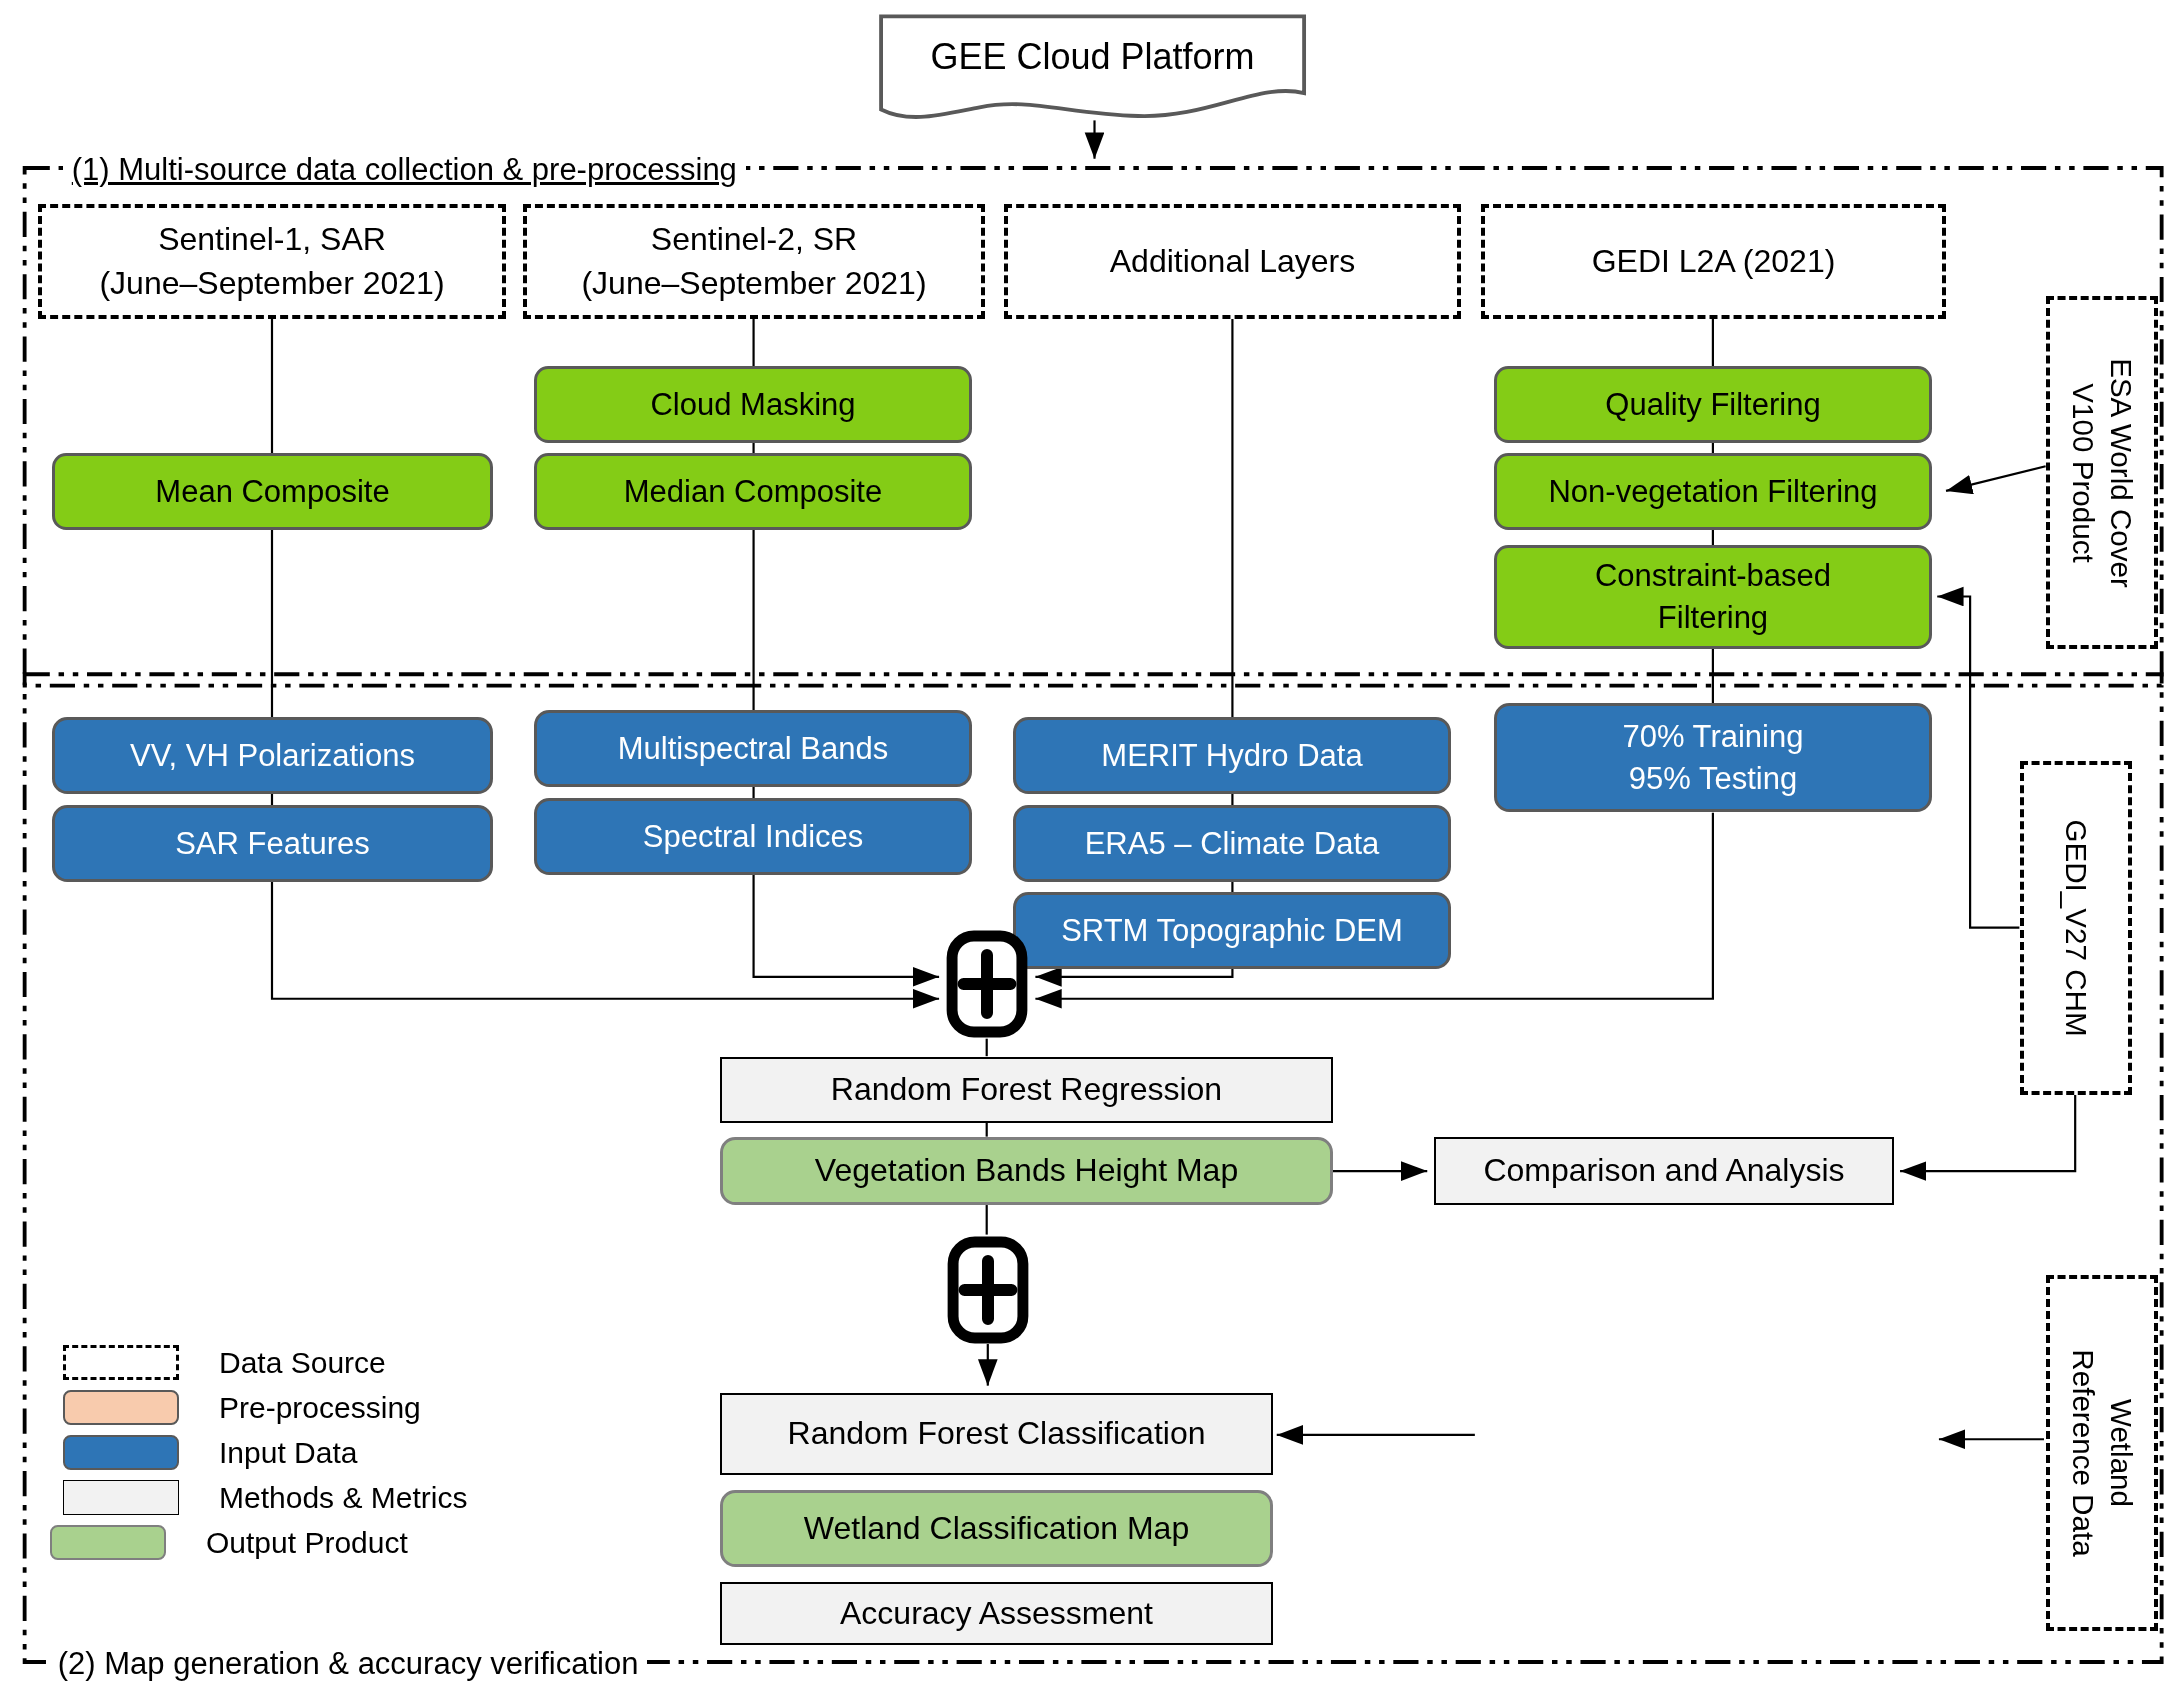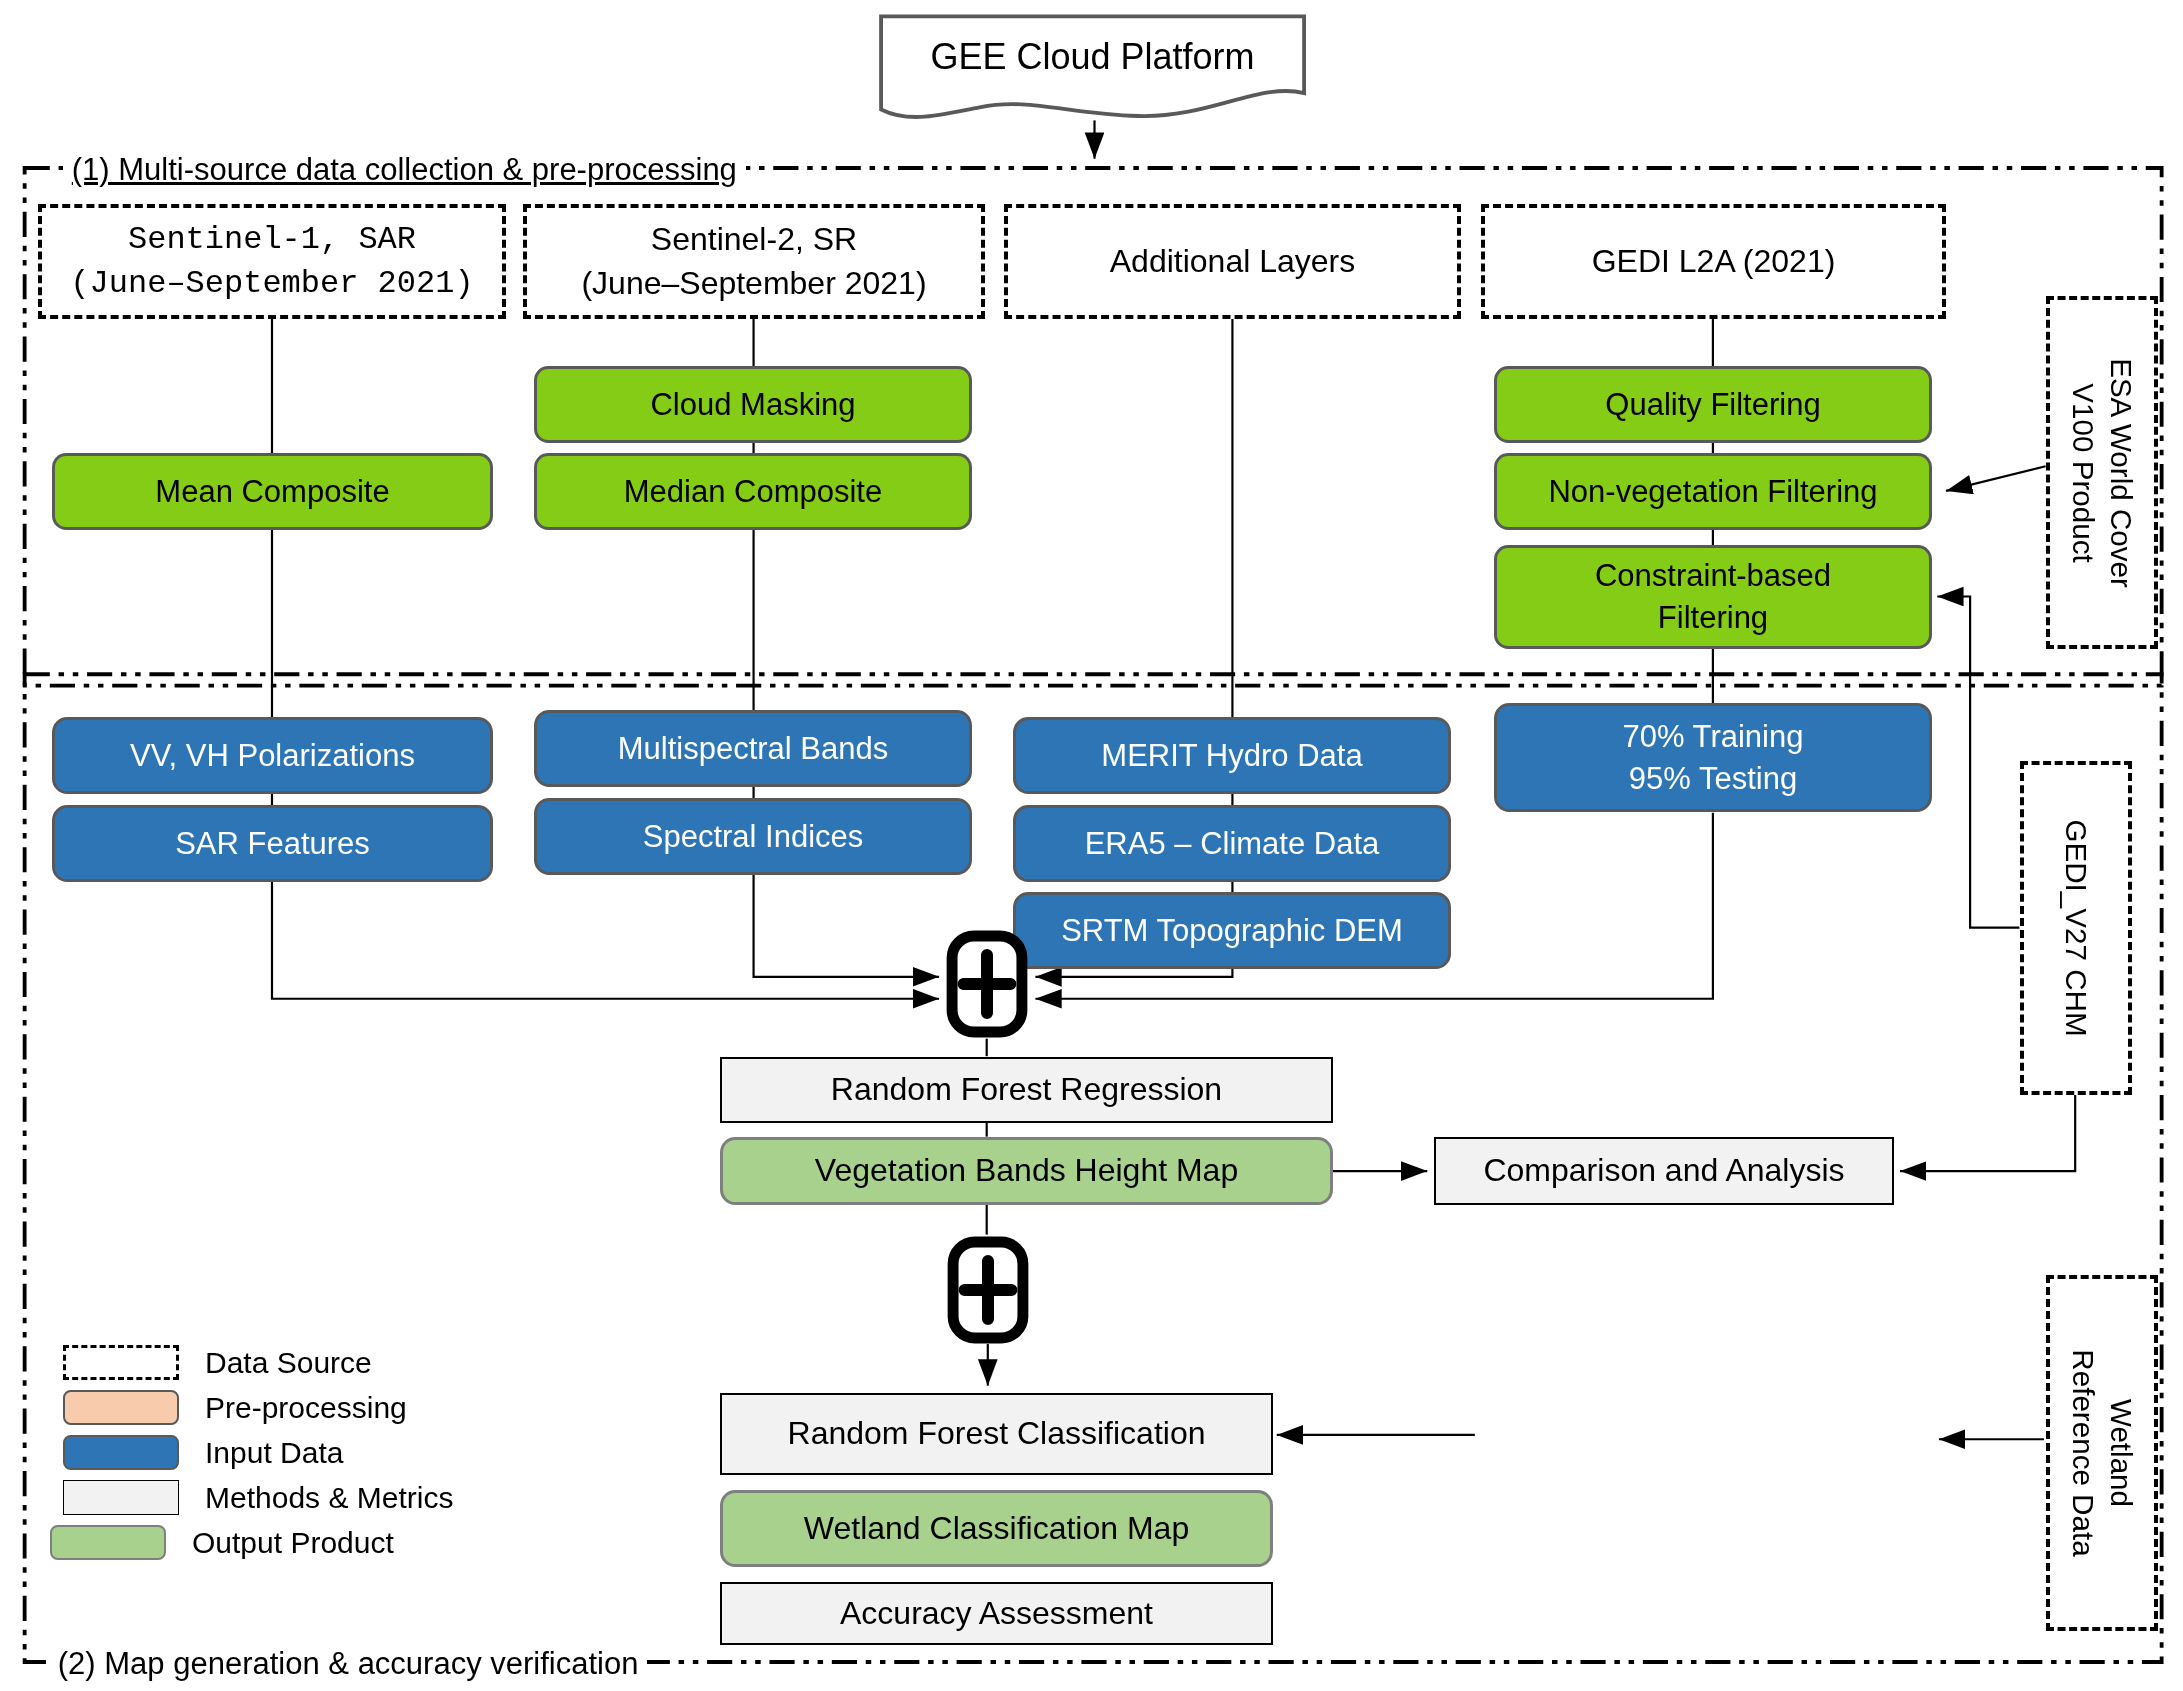--- a/index.html
+++ b/index.html
@@ -12,21 +12,21 @@
   .inp{background:#2E75B6;border:3.3px solid #595959;border-radius:15.3px;font-size:31px;color:#fff;}
   .met{background:#F2F2F2;border:2.2px solid #000;font-size:32px;}
   .out{background:#A9D18E;border:3.8px solid #7F7F7F;border-radius:15.3px;font-size:32px;}
   .rotbox{background:#fff;border:4.9px dashed #000;}
   .rot{position:absolute;top:50%;left:50%;transform:translate(-50%,-50%) rotate(90deg);text-align:center;font-size:29.6px;line-height:1.3;white-space:nowrap;}
   .rot span{display:block;}
   .seclabel{position:absolute;z-index:3;background:#fff;padding:0 8.8px;font-size:31px;white-space:nowrap;}
   .geetext{position:absolute;z-index:2;display:flex;align-items:center;justify-content:center;font-size:36px;}
   .plus{position:absolute;z-index:2;}
   .legend-row{position:absolute;z-index:2;display:flex;align-items:center;}
-  .legend-label{font-size:30px;margin-left:26px;white-space:nowrap;}
+  .legend-label{font-size:30px;margin-left:40px;white-space:nowrap;}
   .sw{width:116px;height:35px;box-sizing:border-box;}
   .sw-ds{background:#fff;border:3.8px dashed #000;}
   .sw-pre{background:#F8CBAD;border:2.7px solid #595959;border-radius:7.7px;}
   .sw-inp{background:#2E75B6;border:2.7px solid #595959;border-radius:7.7px;}
   .sw-met{background:#F2F2F2;border:1.6px solid #000;}
   .sw-out{background:#A9D18E;border:2.7px solid #7F7F7F;border-radius:7.7px;}
 </style>
 </head>
 <body>
 
@@ -62,21 +62,21 @@
     <path d="M2695 2622 H2333" stroke="#000" stroke-width="4" fill="none" marker-end="url(#ah)"></path>
   </svg>
 
   <div class="geetext" style="left:881px;top:16.4px;width:423px;height:82px;">
     <span>GEE Cloud Platform</span>
   </div>
 
   <div class="seclabel" style="left:63px;top:152px;text-decoration:underline;">(1) Multi-source data collection &amp; pre-processing</div>
   <div class="seclabel" style="left:49px;top:1646px;">(2) Map generation &amp; accuracy verification</div>
 
-  <div class="box src" style="left:38px;top:204px;width:468px;height:115px;font-family:Liberation Mono, monospace;">
+  <div class="box src" style="left:38px;top:204px;width:468px;height:115px;">
     <span>Sentinel-1, SAR</span>
     <span>(June–September 2021)</span>
   </div>
   <div class="box src" style="left:523px;top:204px;width:462px;height:115px;">
     <span>Sentinel-2, SR</span>
     <span>(June–September 2021)</span>
   </div>
   <div class="box src" style="left:1004px;top:204px;width:457px;height:115px;">
     <span>Additional Layers</span>
   </div>

